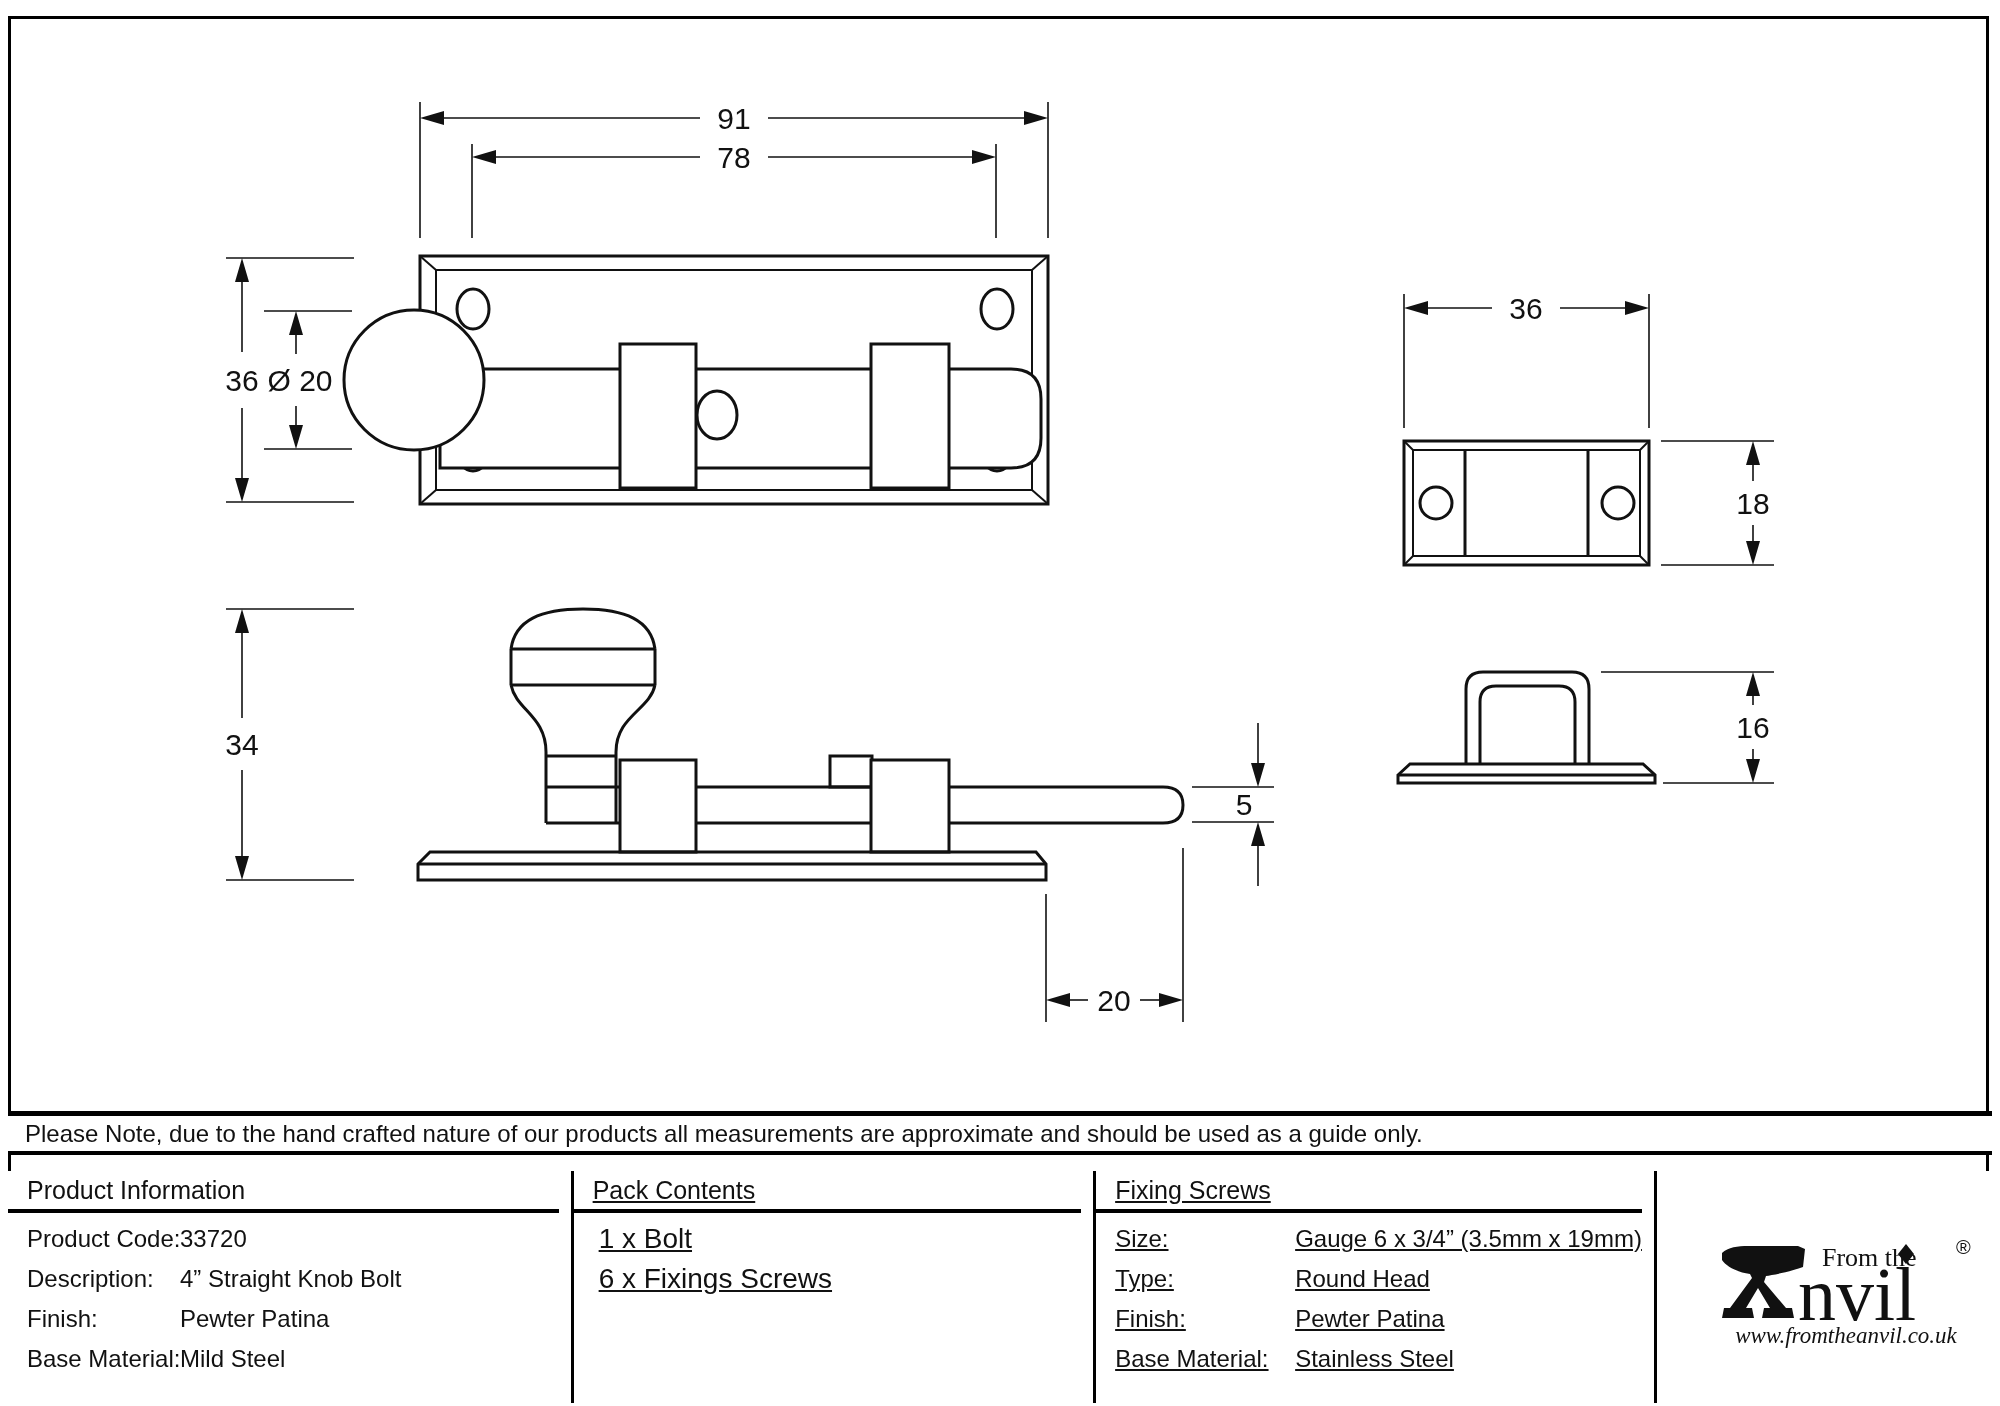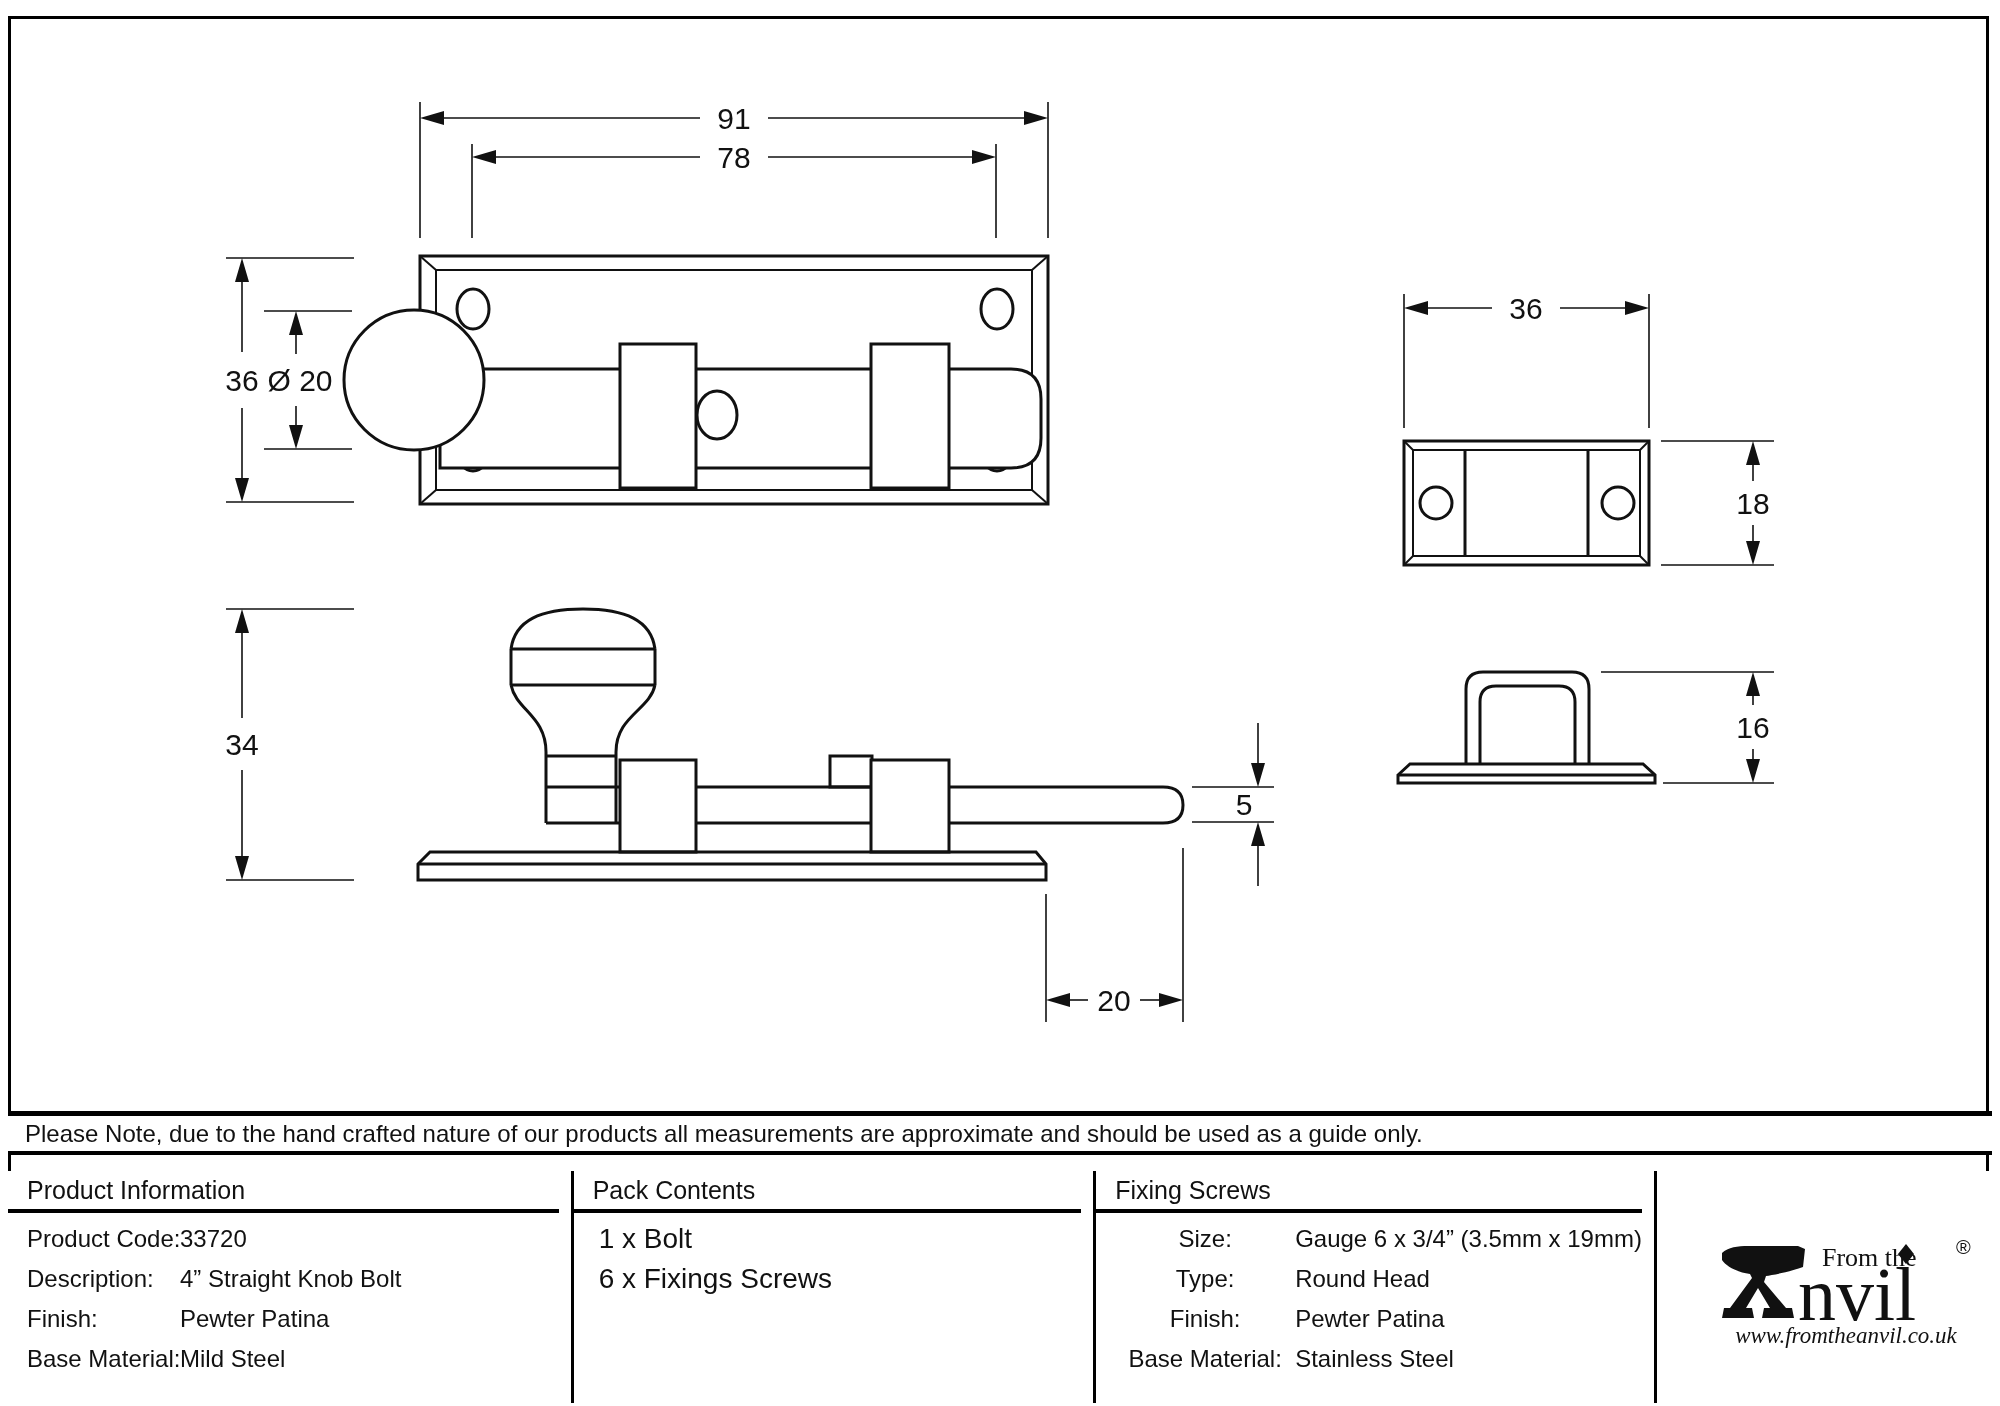--- a/index.html
+++ b/index.html
@@ -7,31 +7,31 @@
         font-family:"Liberation Sans",sans-serif;overflow:hidden;margin-top:8px;}
   .frame{position:absolute;left:8px;top:8px;width:1981px;height:1387px;border:3px solid #000;box-sizing:border-box;}
   .drawing{position:absolute;left:0;top:0;}
   svg{font-family:"Liberation Sans",sans-serif;}
   .dim-label{font-size:30px;fill:#111;}
   .note-bar{position:absolute;left:8px;top:1103px;width:1984px;height:44px;box-sizing:border-box;
             border-top:5px solid #000;border-bottom:4px solid #000;background:#fff;
             display:flex;align-items:center;padding-left:17px;font-size:24px;}
   .info-table{position:absolute;left:8px;top:1163px;width:1984px;height:232px;display:flex;background:#fff;gap:12px;}
   .col{box-sizing:border-box;height:100%;}
-  .col + .col{border-left:3px solid #000;}
+  .col + .col{border-left:3px solid #000;text-decoration:underline;}
   .col-product{width:562px;}
   .col-pack{width:521px;}
   .col-fixing{width:556px;}
   .col-logo{width:345px;display:flex;align-items:center;justify-content:center;}
   .cell-header{height:42px;box-sizing:border-box;border-bottom:4px solid #000;
                display:flex;align-items:center;padding-left:19px;font-size:25px;}
   .cell-body{padding-top:6px;}
   .kv-row{display:flex;height:40px;align-items:center;font-size:24px;white-space:nowrap;}
   .kv-row .k{width:172px;padding-left:19px;box-sizing:border-box;flex:none;}
-  .col-fixing .kv-row .k{width:199px;text-align:center;}
+  .col-fixing .kv-row .k{width:199px;}
   .item-row{height:40px;line-height:40px;padding-left:25px;font-size:28px;white-space:nowrap;}
 </style>
 </head>
 <body>
 
 <div class="page">
   <div class="frame"></div>
 
   <svg class="drawing" width="2000" height="1103" viewBox="0 0 2000 1103">
 

